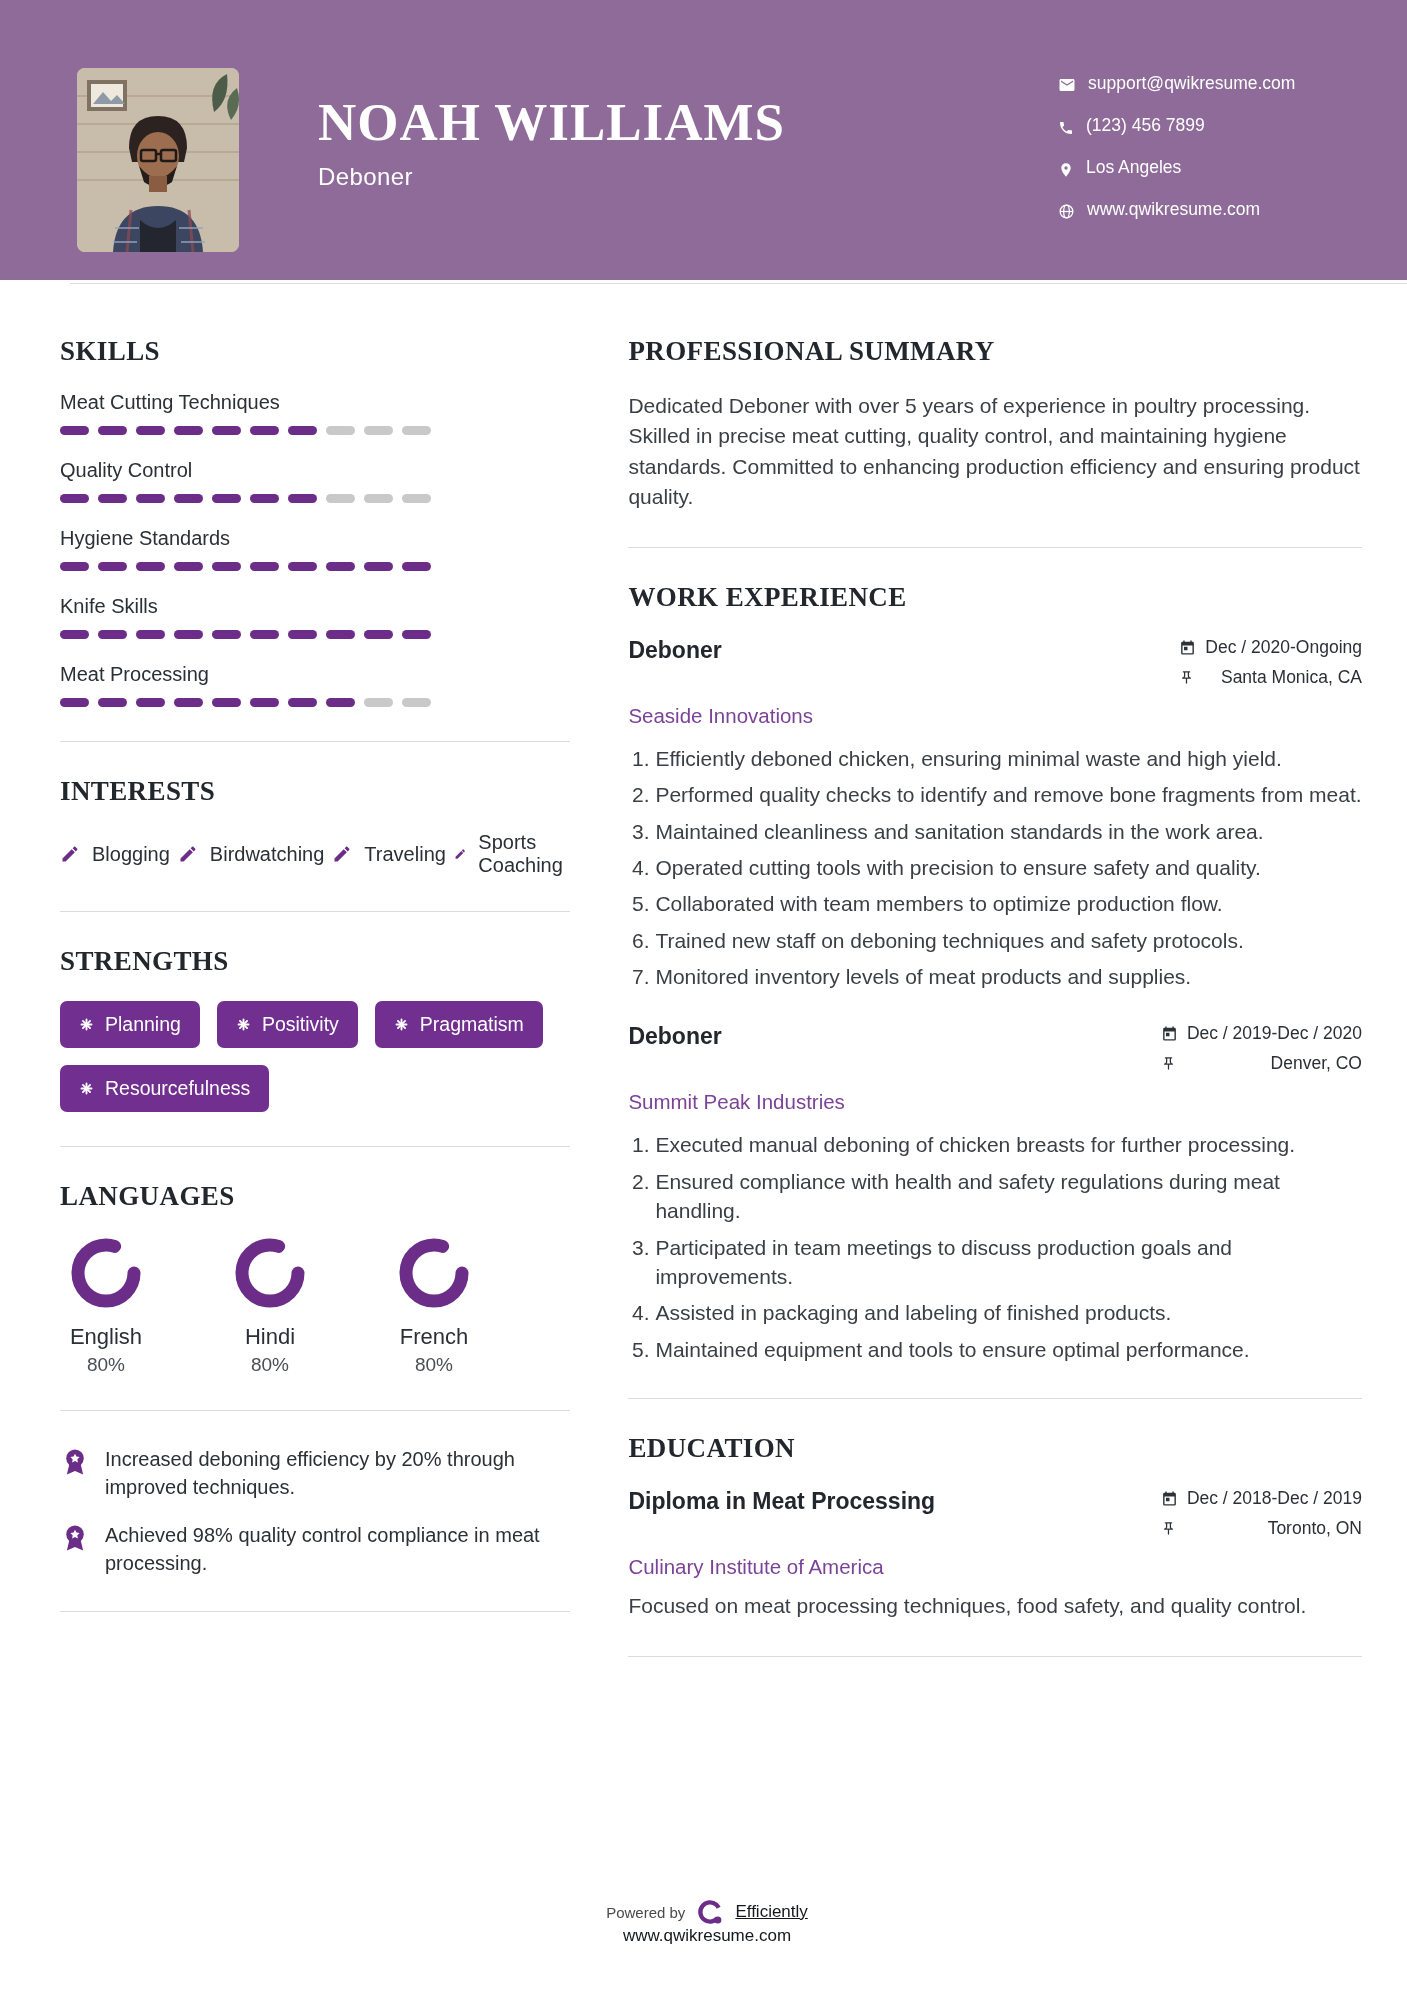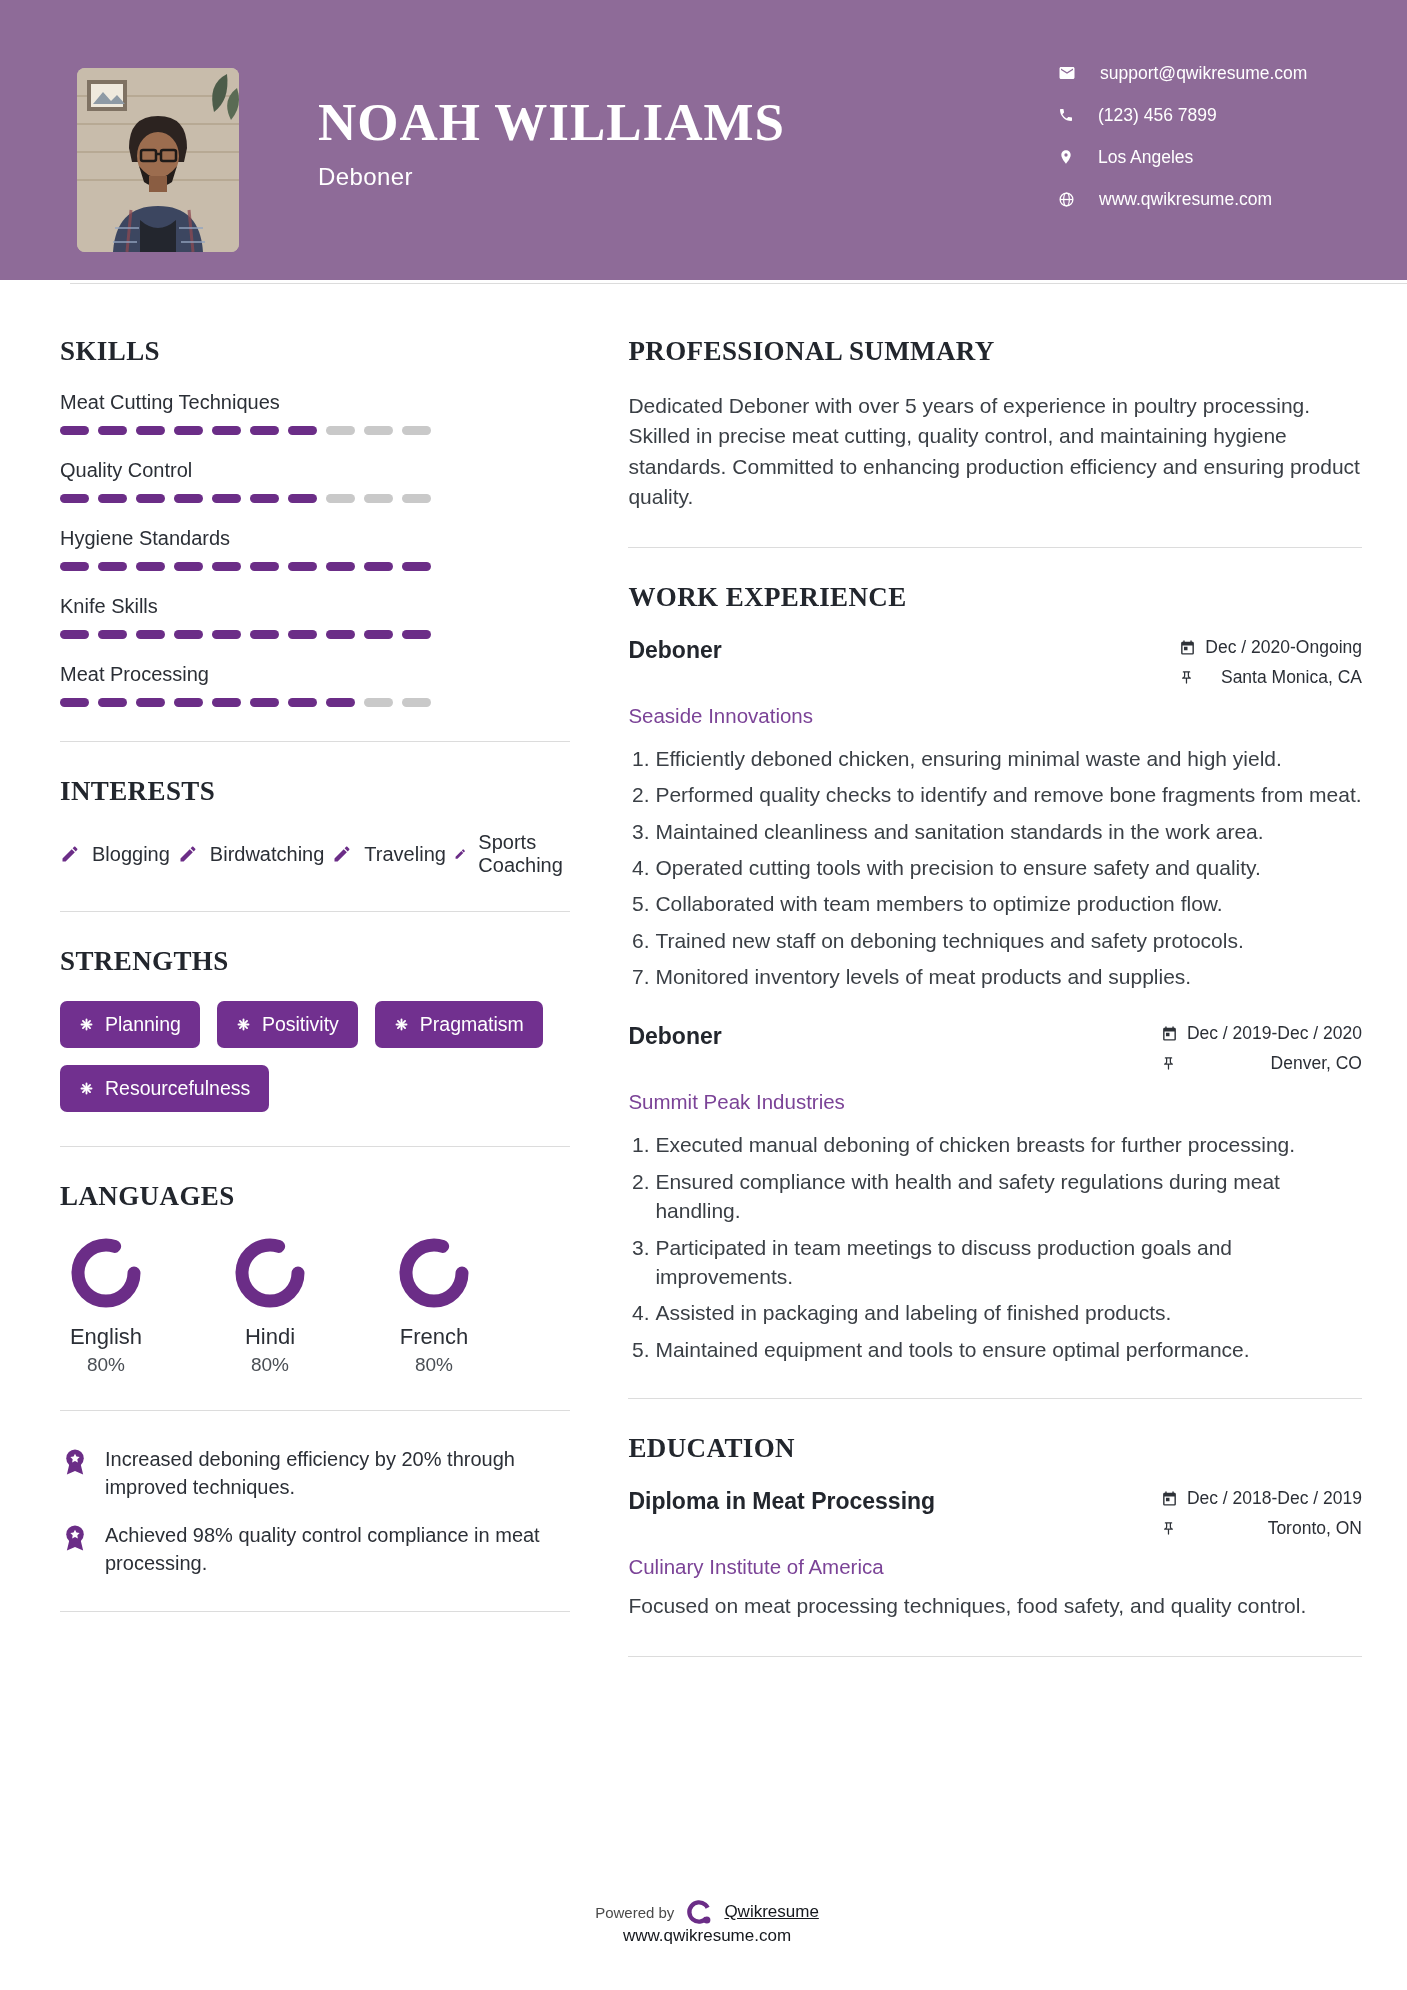--- a/index.html
+++ b/index.html
@@ -10,21 +10,21 @@
   body{margin:0;background:#fff;font-family:"Liberation Sans","DejaVu Sans",sans-serif;color:var(--text);}
   .page{position:relative;width:1407px;height:1990px;background:#fff;overflow:hidden;margin:0 auto;}
 
   
   .header{position:relative;height:280px;background:var(--header-bg);}
   .photo{position:absolute;left:77px;top:68px;width:162px;height:184px;border-radius:8px;overflow:hidden;background:#c8bcab;}
   .identity{position:absolute;left:318px;top:92px;}
   .identity h1{margin:0;font-family:"Liberation Serif","DejaVu Serif",serif;font-weight:700;font-size:53px;letter-spacing:1px;color:#fff;}
   .job-title{margin-top:11px;font-size:24px;color:#fff;letter-spacing:.4px;}
   .contact{position:absolute;left:1058px;top:52px;list-style:none;margin:0;padding:0;}
-  .contact li{display:flex;align-items:center;gap:24px;height:42px;color:#fff;font-size:17.5px;}
+  .contact li{display:flex;align-items:flex-end;gap:12px;height:42px;color:#fff;font-size:17.5px;}
   .contact svg{flex:0 0 auto;display:block;}
   .top-rule{height:1px;background:var(--rule);margin:3px 0 0 70px;}
 
   
   .content{display:flex;padding:52px 45px 0 60px;}
   .left{flex:0 0 428px;}
   .right{flex:1;margin-left:58px;min-width:0;}
   h2{margin:0 0 24px;font-family:"Liberation Serif","DejaVu Serif",serif;font-weight:700;font-size:27px;color:var(--ink);letter-spacing:.4px;}
   hr.sep{border:0;border-top:1px solid var(--rule);margin:34px 0;}
 
@@ -464,18 +464,18 @@
     </section>
   </main>
 
   <footer class="footer">
     <div class="powered">
       <span>Powered by</span>
       <svg width="28" height="28" viewBox="0 0 32 32">
           <circle cx="16" cy="16" r="11" fill="none" stroke="#6b2d87" stroke-width="5" stroke-dasharray="56 14" transform="rotate(40 16 16)"></circle>
           <circle cx="25" cy="25" r="4" fill="#6b2d87"></circle>
         </svg>
-      <span class="brand">Qwikresume</span>
+      <span class="brand">Efficiently</span>
     </div>
     <span class="site">www.qwikresume.com</span>
   </footer>
 
 </div>
 
 </body></html>

